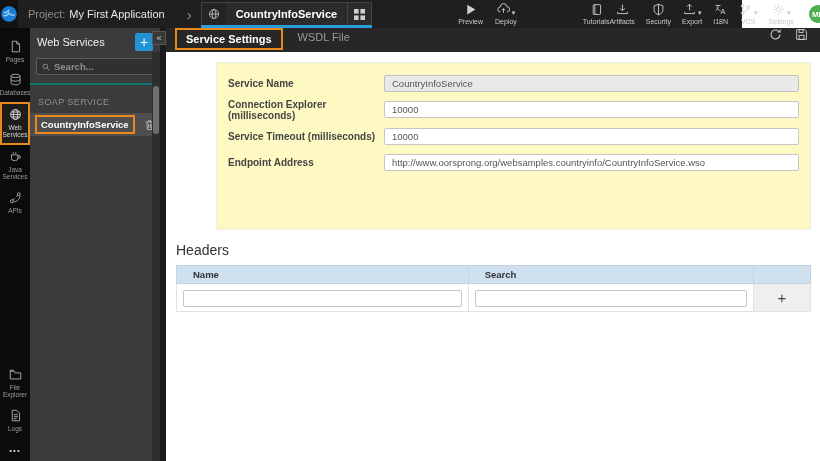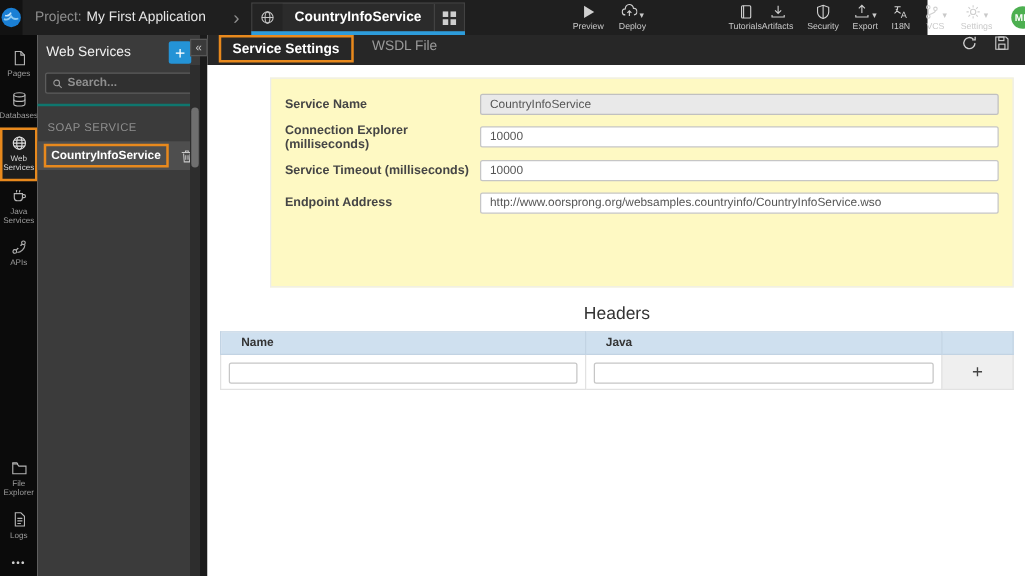--- a/index.html
+++ b/index.html
@@ -121,21 +121,21 @@
   }
   .form-row{ display:flex; align-items:center; height:26.5px; }
   .form-row label{ width:156px; flex:none; font-size:10px; font-weight:bold; color:#454545; }
   .form-row input{
     flex:1; height:17px; border:1px solid #c6c6c6; border-radius:2px; background:#fff;
     font-size:9.5px; color:#555; padding:0 7px; outline:none; font-family:"Liberation Sans", sans-serif;
   }
   .form-row input[disabled]{ background:#e9e9e9; border-color:#c0c0c0; color:#555; }
 
   .headers-section{ position:absolute; top:190px; left:10px; right:9px; }
-  .headers-title{ font-size:14px; color:#333; margin-bottom:7px;text-align:center; }
+  .headers-title{ font-size:14px; color:#333; margin-bottom:7px; }
   table.htable{ width:100%; border-collapse:collapse; table-layout:fixed; }
   .htable th{
     background:#cfe0ef; border:1px solid #c2d3e3; font-size:9.5px; font-weight:bold; color:#333;
     text-align:left; padding:3px 16px; height:17px;
   }
   .htable td{ border:1px solid #e2e2e2; background:#fff; padding:4px 6px; height:26px; }
   .htable td input{
     width:100%; height:17px; border:1px solid #c6c6c6; border-radius:2px; outline:none;
     font-size:9.5px; color:#555; padding:0 6px; font-family:"Liberation Sans", sans-serif;
   }
@@ -403,21 +403,21 @@
     <div class="headers-title">Headers</div>
     <table class="htable">
       <colgroup>
           <col class="col-name">
           <col class="col-value">
           <col class="col-add">
         </colgroup>
       <thead>
         <tr>
           <th>Name</th>
-          <th>Java</th>
+          <th>Search</th>
           <th></th>
         </tr>
       </thead>
       <tbody>
         <tr>
           <td><input type="text" value="" style=""></td>
           <td><input type="text" value="" style=""></td>
           <td class="add-cell">+</td>
         </tr>
       </tbody>

